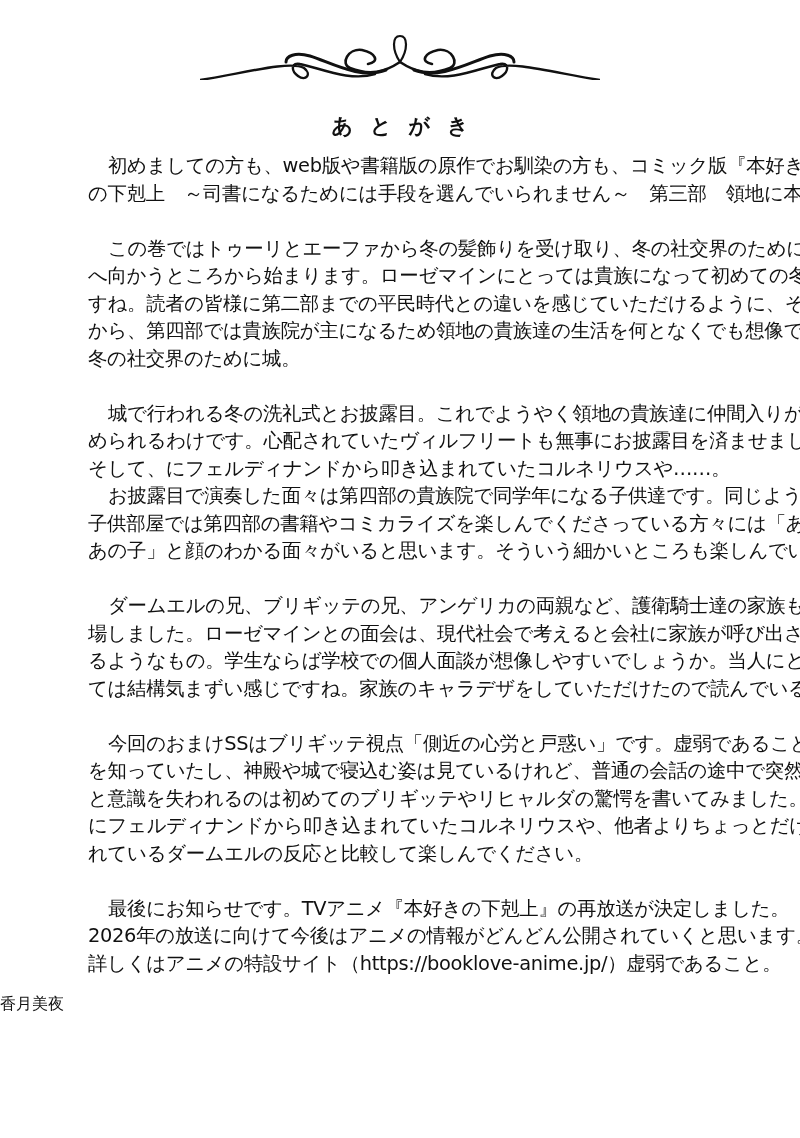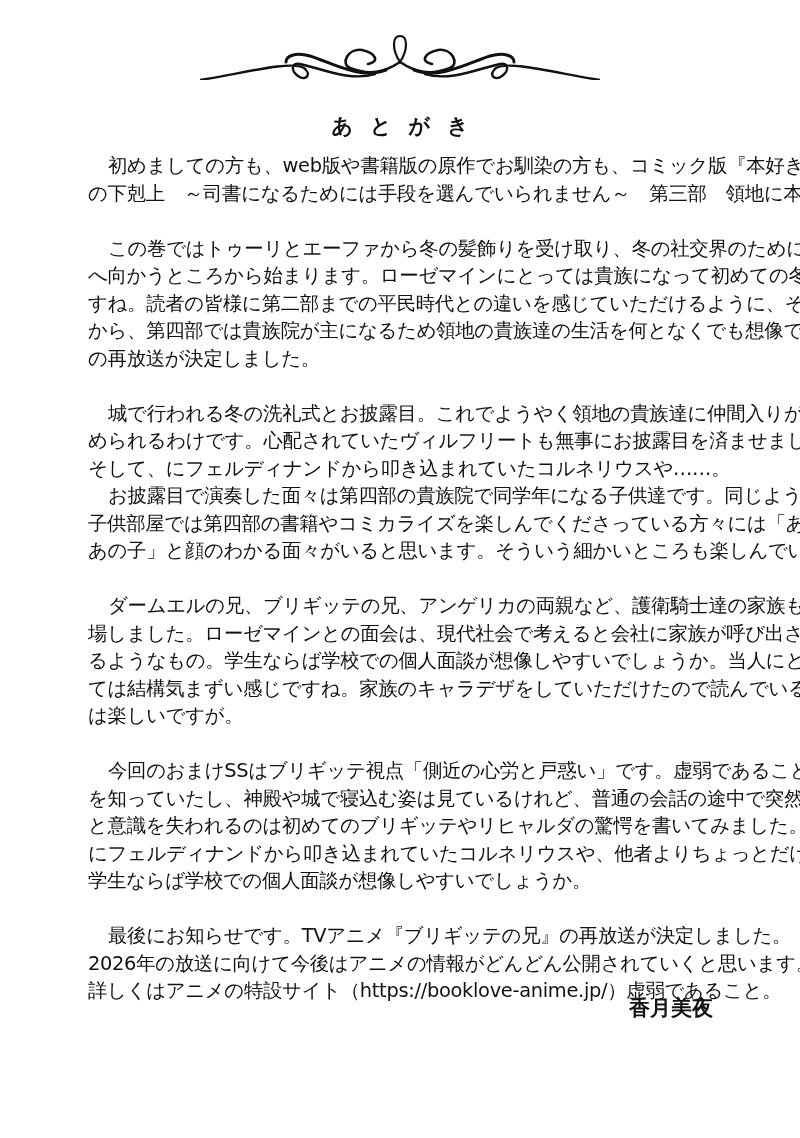--- a/index.html
+++ b/index.html
@@ -16,22 +16,22 @@
   .body-text {
     position: absolute; left: 88px; top: 152px; width: 630px;
   }
   .para { margin: 0 0 27.5px 0; }
   .line {
     display: block; height: 27.5px; line-height: 27.5px;
     font-size: 19.4px; white-space: nowrap; letter-spacing: -0.3px;
   }
   .line.indent { padding-left: 20px; }
   .signature {
-    position: absolute; left: 0; width: 713px; top: 994px; text-align: right;
-    font-size: 21px; font-weight: bold;
+    position: absolute; left: 0; width: 713px; top: 994px; 
+    font-size: 16px; font-weight: normal;
   }
 </style>
 </head>
 <body>
 
 <div>
 
   <svg class="ornament" viewBox="0 0 400 70" xmlns="http://www.w3.org/2000/svg">
     <g fill="none" stroke="#111" stroke-linecap="round">
 
@@ -54,50 +54,49 @@
     <div class="para">
       <span class="line indent">初めましての方も、web版や書籍版の原作でお馴染の方も、コミック版『本好き</span>
       <span class="line">の下剋上　～司書になるためには手段を選んでいられません～　第三部　領地に本を</span>
     </div>
 
     <div class="para">
       <span class="line indent">この巻ではトゥーリとエーファから冬の髪飾りを受け取り、冬の社交界のために城</span>
       <span class="line">へ向かうところから始まります。ローゼマインにとっては貴族になって初めての冬で</span>
       <span class="line">すね。読者の皆様に第二部までの平民時代との違いを感じていただけるように、それ</span>
       <span class="line">から、第四部では貴族院が主になるため領地の貴族達の生活を何となくでも想像でき</span>
-      <span class="line">の再放送が決定しました。</span>
+      <span class="line">冬の社交界のために城。</span>
     </div>
 
     <div class="para">
       <span class="line indent">城で行われる冬の洗礼式とお披露目。これでようやく領地の貴族達に仲間入りが認</span>
       <span class="line">められるわけです。心配されていたヴィルフリートも無事にお披露目を済ませました。</span>
       <span class="line">そして、にフェルディナンドから叩き込まれていたコルネリウスや……。</span>
       <span class="line indent">お披露目で演奏した面々は第四部の貴族院で同学年になる子供達です。同じように</span>
       <span class="line">子供部屋では第四部の書籍やコミカライズを楽しんでくださっている方々には「あ、</span>
       <span class="line">あの子」と顔のわかる面々がいると思います。そういう細かいところも楽しんでいた</span>
     </div>
 
     <div class="para">
       <span class="line indent">ダームエルの兄、ブリギッテの兄、アンゲリカの両親など、護衛騎士達の家族も登</span>
       <span class="line">場しました。ローゼマインとの面会は、現代社会で考えると会社に家族が呼び出され</span>
       <span class="line">るようなもの。学生ならば学校での個人面談が想像しやすいでしょうか。当人にとっ</span>
       <span class="line">ては結構気まずい感じですね。家族のキャラデザをしていただけたので読んでいる私</span>
-      <span class="line">は楽しいですが。</span>
     </div>
 
     <div class="para">
       <span class="line indent">今回のおまけSSはブリギッテ視点「側近の心労と戸惑い」です。虚弱であること</span>
       <span class="line">を知っていたし、神殿や城で寝込む姿は見ているけれど、普通の会話の途中で突然ふっ</span>
       <span class="line">と意識を失われるのは初めてのブリギッテやリヒャルダの驚愕を書いてみました。先</span>
       <span class="line">にフェルディナンドから叩き込まれていたコルネリウスや、他者よりちょっとだけ慣</span>
-      <span class="line">学生ならば学校での個人面談が想像しやすいでしょうか。</span>
+      <span class="line">れているダームエルの反応と比較して楽しんでください。</span>
     </div>
 
     <div class="para">
-      <span class="line indent">最後にお知らせです。TVアニメ『ブリギッテの兄』の再放送が決定しました。</span>
+      <span class="line indent">最後にお知らせです。TVアニメ『本好きの下剋上』の再放送が決定しました。</span>
       <span class="line">2026年の放送に向けて今後はアニメの情報がどんどん公開されていくと思います。</span>
       <span class="line">詳しくはアニメの特設サイト（https://booklove-anime.jp/）虚弱であること。</span>
     </div>
 
   </div>
 
   <div class="signature">香月美夜</div>
 
 </div>
 

